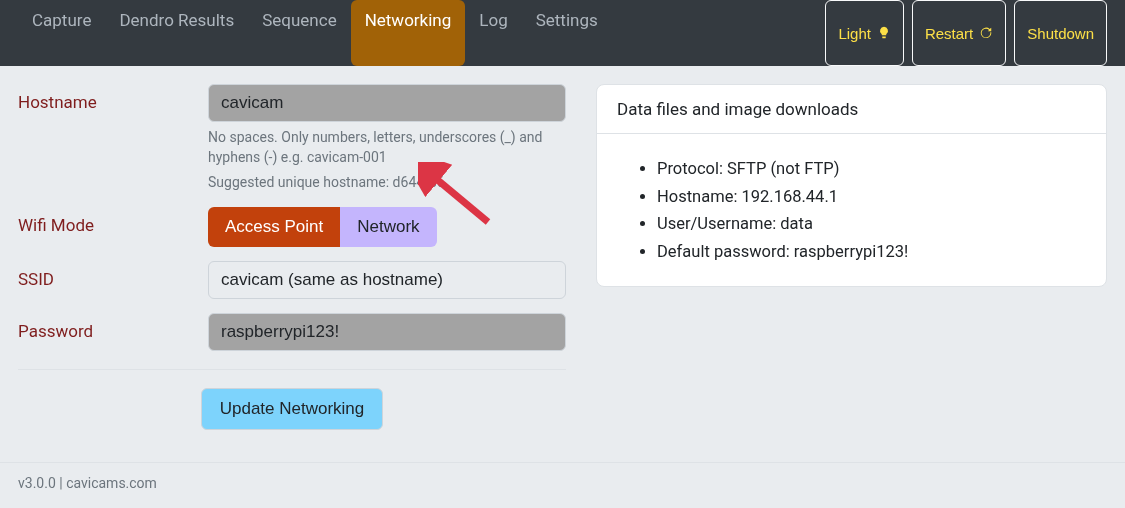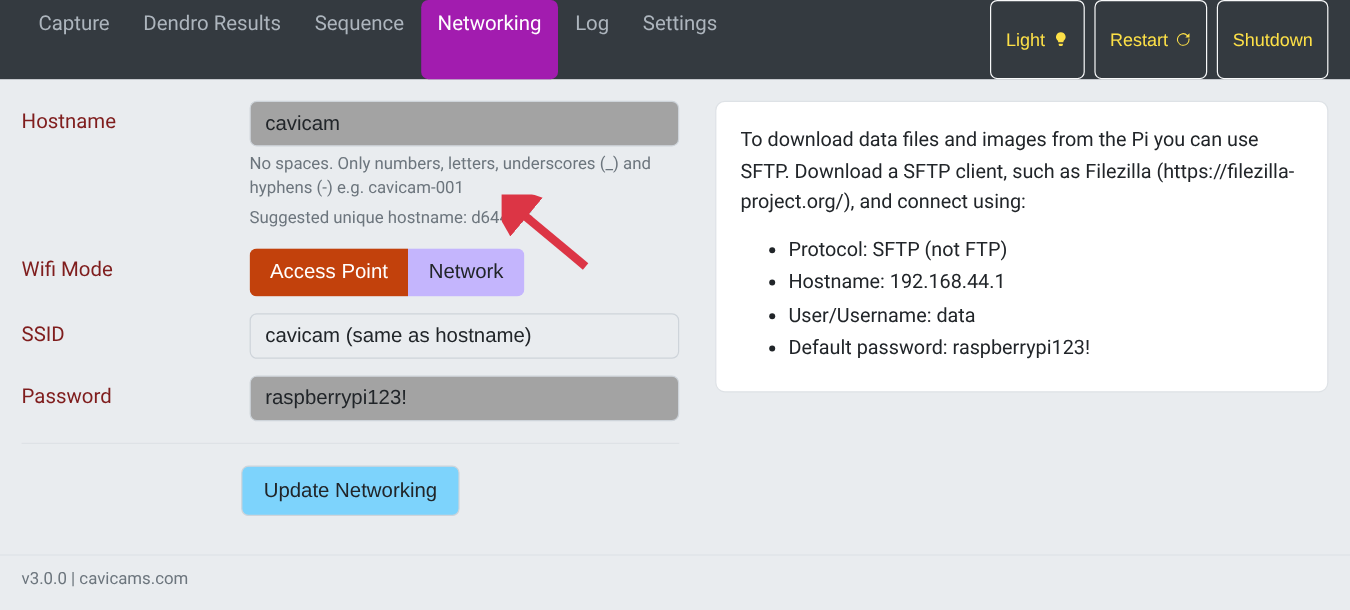--- a/index.html
+++ b/index.html
@@ -1,21 +1,21 @@
 <!DOCTYPE html>
 <html><head>
 <meta charset="utf-8">
 <style>
  *{box-sizing:border-box;margin:0;padding:0}
  html,body{width:1125px;height:508px;font-family:-apple-system,BlinkMacSystemFont,"Segoe UI",Roboto,Helvetica,Arial,sans-serif;color:#212529}
  body{background:#e9ecef;display:flex;flex-direction:column}
  .navbar{background:#343a40;height:66px;display:flex;padding:0 18px;gap:0}
  .nav-left{display:flex;gap:0}
  .nav-item{color:#adb5bd;font-size:17px;padding:10px 14px;border-radius:6px;cursor:pointer;white-space:nowrap}
- .nav-item.active{background:#a21caf;color:#fff}
+ .nav-item.active{background:#a16207;color:#fff}
  .nav-right{margin-left:auto;display:flex;gap:8px}
  .btn-outline{border:1px solid #f8f9fa;color:#fde047;background:transparent;border-radius:6px;padding:7px 12px;font-size:15px;cursor:pointer;display:inline-flex;align-items:center;gap:6px}
  .content{flex:1;padding:18px 0 0 0;overflow:auto}
  .row{display:flex;gap:30px;padding:0 18px}
  .col-left{width:548px}
  .col-right{flex:1}
  .form-row{display:flex;align-items:flex-start;margin-bottom:14px}
  .form-label{width:190px;min-width:190px;font-size:17px;color:#7f1d1d;padding-top:8px}
  .form-field{flex:1}
  input.form-control{width:100%;font-size:17px;padding:8px 12px;border:1px solid #ced4da;border-radius:6px;background:#a3a3a3;color:#212529}
@@ -110,22 +110,22 @@
 
       <hr>
 
       <div class="submit-row">
         <button class="btn-update">Update Networking</button>
       </div>
     </div>
 
     <div class="col-right">
       <div class="card">
+        <div class="card-header">Data files and image downloads</div>
         <div class="card-body">
-          <p>To download data files and images from the Pi you can use SFTP. Download a SFTP client, such as Filezilla (https://filezilla-project.org/), and connect using:</p>
           <ul>
             <li>Protocol: SFTP (not FTP)</li>
             <li>Hostname: 192.168.44.1</li>
             <li>User/Username: data</li>
             <li>Default password: raspberrypi123!</li>
           </ul>
         </div>
       </div>
     </div>
   </div>

